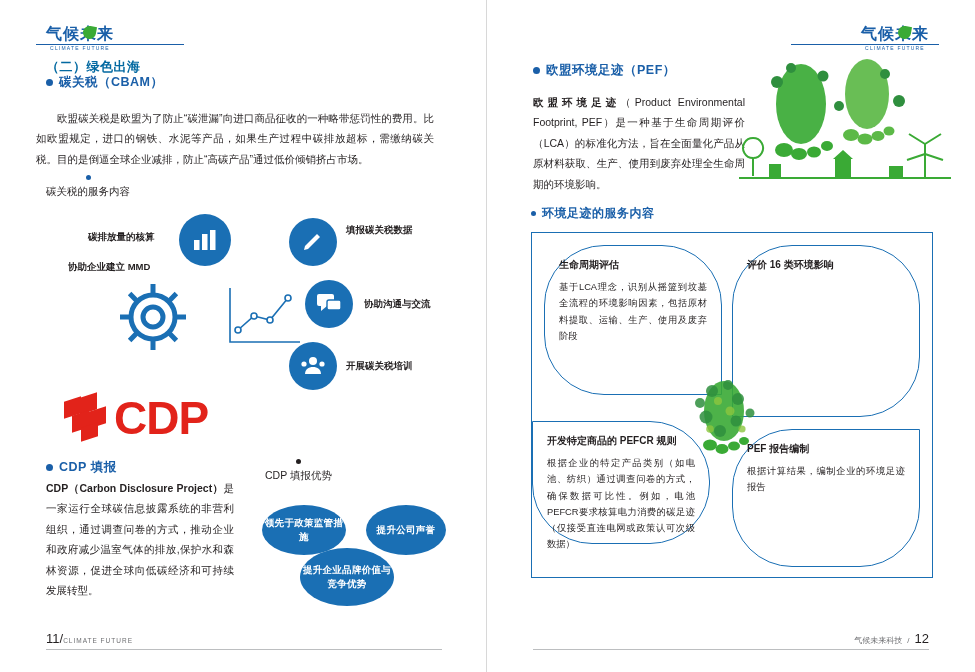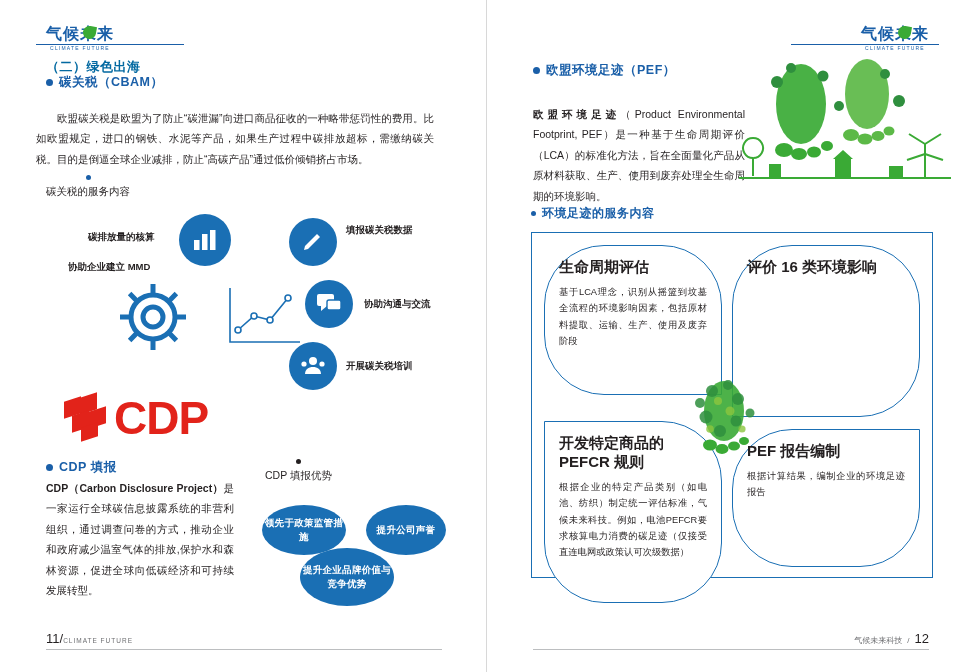--- a/index.html
+++ b/index.html
@@ -84,30 +84,30 @@
   .foot-left { position: absolute; left: 46px; bottom: 26px; display: flex; align-items: baseline; }
   .foot-left .num { font-size: 13px; color: #231f20; }
   .foot-left .slash { font-size: 13px; color: #231f20; }
   .foot-left .txt { font-size: 6.5px; color: #6d6e71; letter-spacing: 1px; }
   .foot-rule { position: absolute; height: 1px; background: #bcbec0; }
   .foot-right { position: absolute; right: 46px; bottom: 26px; display: flex; align-items: baseline; gap: 5px; font-size: 8px; color: #6d6e71; }
   .foot-right .pg { font-size: 13px; color: #231f20; }
 
   
   #r-pef-title { position: absolute; left: 46px; top: 62px; }
-  #r-pef-para { position: absolute; left: 46px; top: 92px; width: 212px; margin-top: 12px; }
+  #r-pef-para { position: absolute; left: 46px; top: 92px; width: 212px; }
   #r-pef-para .lead { font-weight: bold; }
   #r-svc-head { position: absolute; left: 44px; top: 205px; }
 
   .petal-box { position: absolute; width: 402px; height: 346px; left: 44px; top: 232px; border: 1.6px solid #1a6fb4; }
   .petal {
     position: absolute; background: #fff; border: 1.4px solid #1a6fb4;
     padding: 12px 14px;
   }
-  .petal h5 { margin: 0 0 7px 0; font-size: 15px; font-weight: bold; color: #231f20; }
+  .petal h5 { margin: 0 0 7px 0; font-size: 10px; font-weight: bold; color: #231f20; }
   .petal p { margin: 0; font-size: 9.3px; line-height: 1.75; color: #231f20; text-align: justify; }
 
   
   .art-foot { position: absolute; right: 24px; top: 46px; width: 212px; height: 150px; }
 </style>
 </head>
 <body>
 
 <div class="spread">
 
@@ -303,23 +303,23 @@
     </div>
 
     <div class="petal-box">
       <div class="petal" style="left:12px; top:12px; width:178px; height:150px; border-radius: 60px 60px 0 60px;">
         <h5>生命周期评估</h5>
         <p>基于LCA理念，识别从摇篮到坟墓全流程的环境影响因素，包括原材料提取、运输、生产、使用及废弃阶段</p>
       </div>
       <div class="petal" style="left:200px; top:12px; width:188px; height:172px; border-radius: 60px 60px 60px 0;">
         <h5>评价 16 类环境影响</h5>
       </div>
-      <div class="petal" style="left:12px; top:188px; width:178px; height:182px; border-radius: 0 60px 60px 60px;">
+      <div class="petal" style="left:0; top:188px; width:178px; height:123px; border-radius: 0 60px 60px 60px;">
         <h5>开发特定商品的 PEFCR 规则</h5>
-        <p>根据企业的特定产品类别（如电池、纺织）制定统一评估标准，气候未来科技。例如，电池PEFCR要求核算电力消费的碳足迹（仅接受直连电网或政策认可次级数据）</p>
+        <p>根据企业的特定产品类别（如电池、纺织）通过调查问卷的方式，确保数据可比性。例如，电池PEFCR要求核算电力消费的碳足迹（仅接受直连电网或政策认可次级数据）</p>
       </div>
       <div class="petal" style="left:200px; top:196px; width:188px; height:138px; border-radius: 60px 0 60px 60px;">
         <h5>PEF 报告编制</h5>
         <p>根据计算结果，编制企业的环境足迹报告</p>
       </div>
 
       <div style="position:absolute; left:140px; top:140px; width:120px; height:110px;">
         <svg width="120" height="110" viewBox="0 0 120 110" aria-hidden="true">
           <g fill="#3aaa35">
             <ellipse cx="52" cy="38" rx="20" ry="30" opacity=".9"></ellipse>

